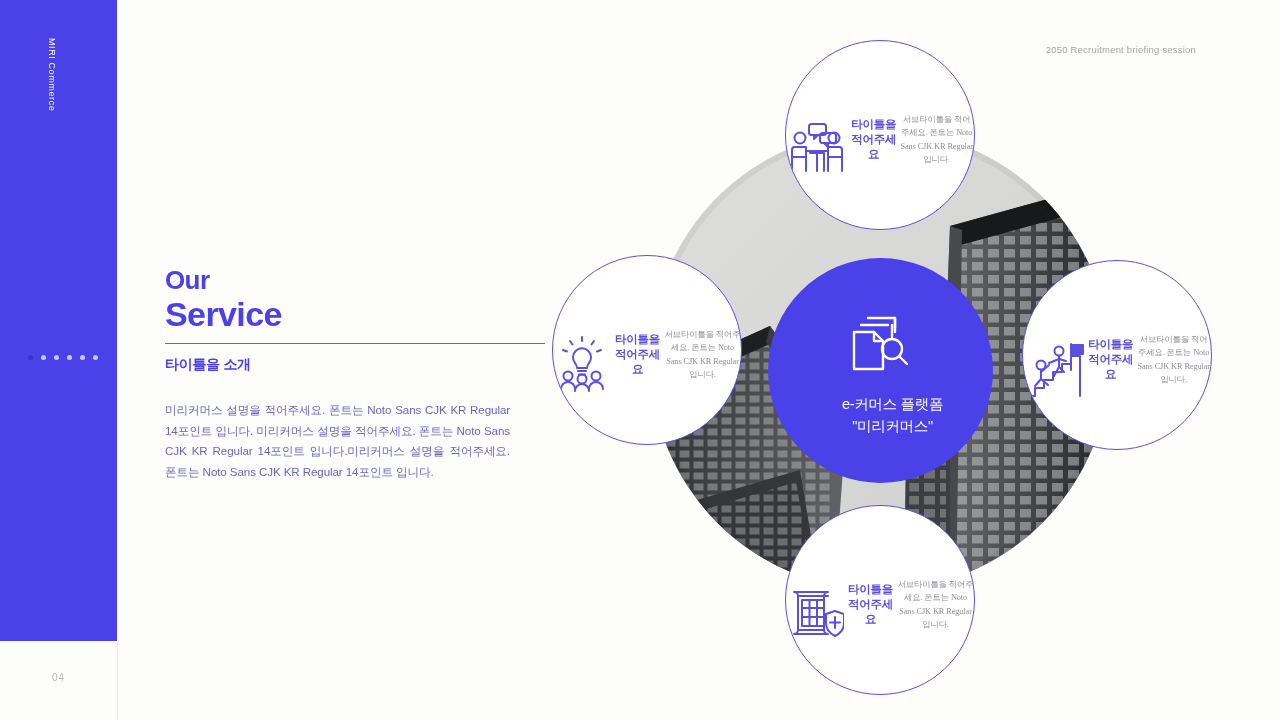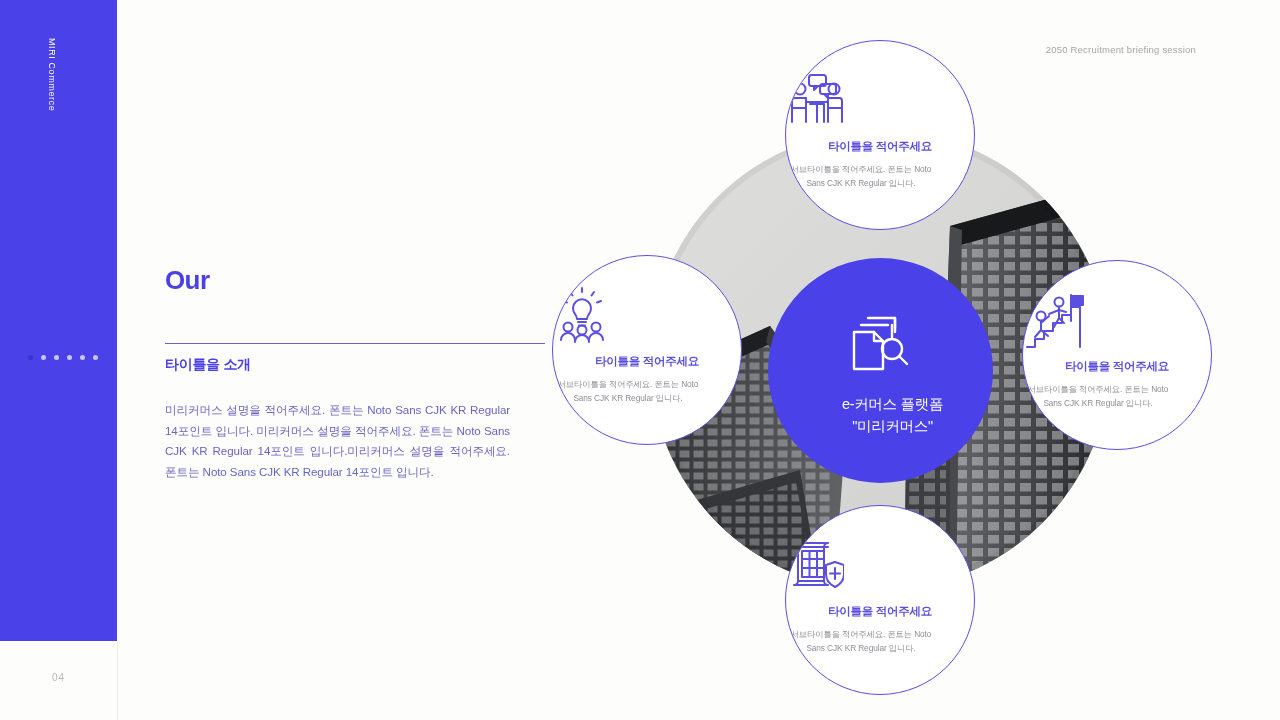--- a/index.html
+++ b/index.html
@@ -153,24 +153,25 @@
   }
 
   
   .sat {
     position: absolute;
     width: 190px; height: 190px;
     border-radius: 50%;
     background: #ffffff;
     border: 1.6px solid #5b4fe0;
     box-sizing: border-box;
-    display: flex; flex-direction: column;
-    justify-content: flex-start;
+    display: flex; flex-direction: row;
+    align-items: center; justify-content: flex-start;
     text-align: center;
     overflow: hidden;
+    font-family: Liberation Serif, serif;
   }
   .sat .sat-icon { margin-top: 28px; height: 62px; display:flex; align-items:center; }
   .sat .sat-title {
     margin-top: 8px;
     font-size: 11.5px;
     font-weight: 700;
     color: #5b4fe0;
     letter-spacing: -0.3px;
   }
   .sat .sat-sub {
@@ -202,20 +203,21 @@
       <span class="dot"></span>
       <span class="dot"></span>
     </div>
   </div>
   <div class="bottom-rule"></div>
   <div class="page-num">04</div>
 
   <div class="topright">2050 Recruitment briefing session</div>
 
   <div class="head-our">Our</div>
+  <div class="head-service">Service</div>
   <div class="divider"></div>
   <div class="subhead">타이틀을 소개</div>
   <div class="body-text">미리커머스 설명을 적어주세요. 폰트는 Noto Sans CJK KR Regular 14포인트 입니다. 미리커머스 설명을 적어주세요. 폰트는 Noto Sans CJK KR Regular 14포인트 입니다.미리커머스 설명을 적어주세요. 폰트는 Noto Sans CJK KR Regular 14포인트 입니다.</div>
 
   <div class="diagram">
 
     <div class="photo-circle">
       <svg class="ph-svg" width="460" height="460" viewBox="0 0 460 460">
         <defs>
           <linearGradient id="skyg" x1="0" y1="0" x2="1" y2="1">

